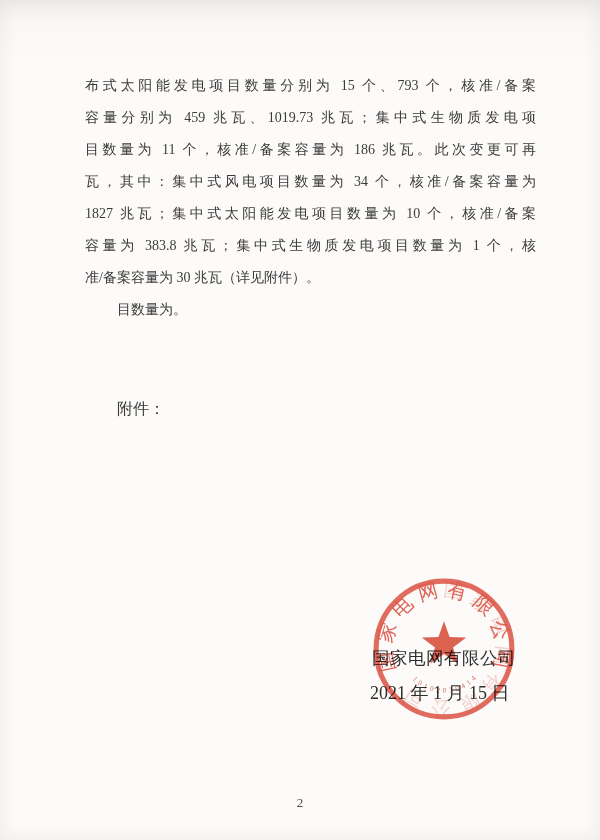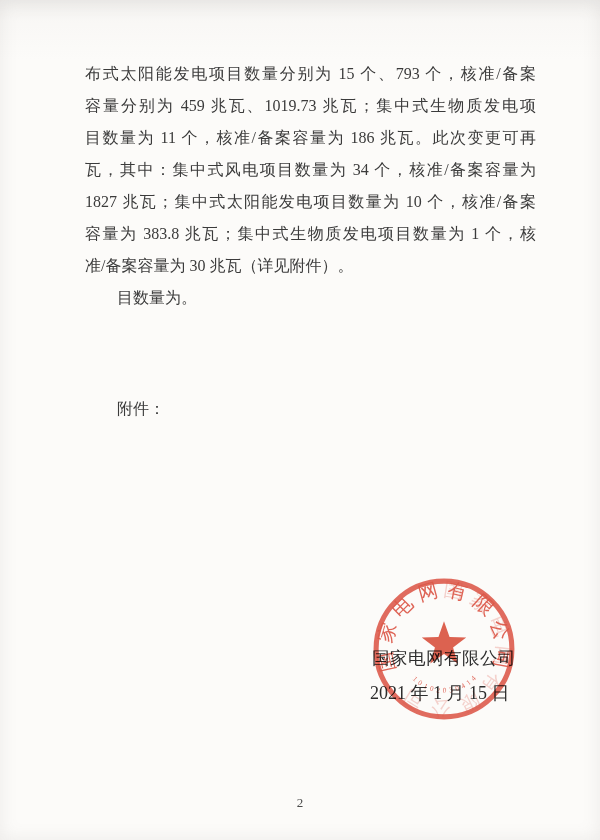--- a/index.html
+++ b/index.html
@@ -12,22 +12,22 @@
     position:relative;
     width:600px;height:840px;
     background:#fcfbf9;
     background-image:linear-gradient(180deg, rgba(190,188,184,0.18) 0px, rgba(190,188,184,0.05) 22px, rgba(0,0,0,0) 60px);
     color:#3a3a3a;
     overflow:hidden;
     box-shadow:inset 0 0 18px rgba(120,118,112,0.12);
   }
   .body-block{
     position:absolute;
-    left:85px; top:58px; width:451px;
-    font-size:16px; line-height:32px;
+    left:85px; top:70px; width:451px;
+    font-size:14px; line-height:32px;
     color:#3b3b3b;
   }
   .line{white-space:nowrap;}
   .line.just{
     white-space:normal;
     text-align:justify;
     text-align-last:justify;
   }
   .line.indent{text-indent:32px;}
   .attachments{

